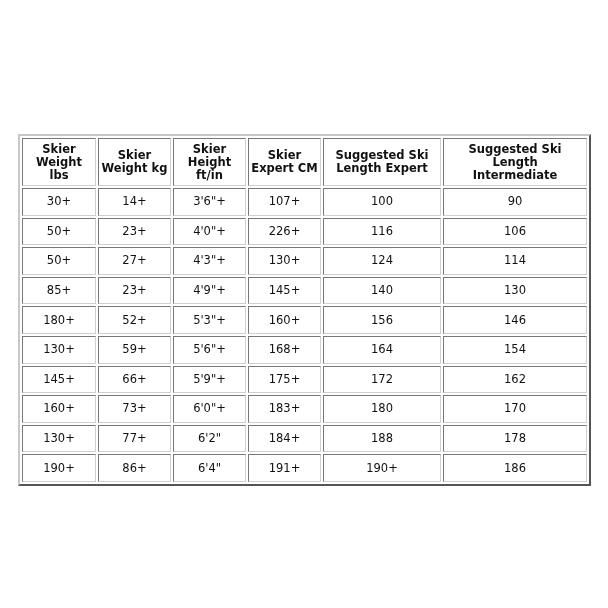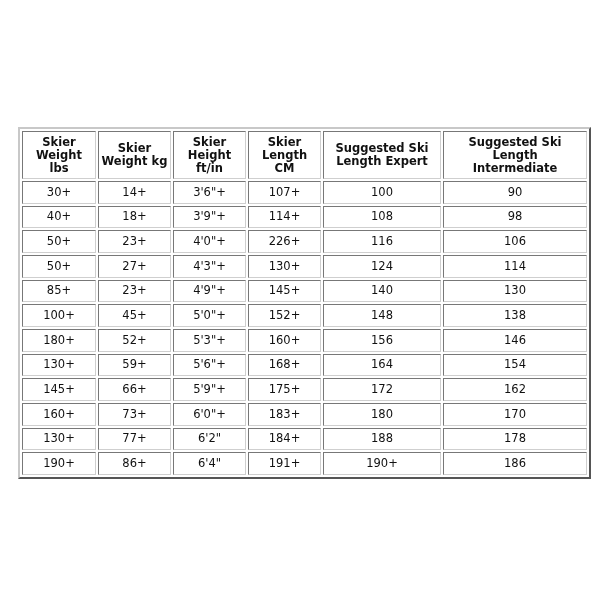--- a/index.html
+++ b/index.html
@@ -11,21 +11,21 @@
       width: 608px;
       height: 608px;
       position: relative;
       overflow: hidden;
       font-family: "DejaVu Sans", "Liberation Sans", sans-serif;
       color: #111111;
     }
     .chart-wrap {
       position: absolute;
       left: 18px;
-      top: 127px;
+      top: 134px;
       width: 457px;
       height: 352px;
     }
     table.ski {
       width: 100%;
       height: 100%;
       border-collapse: separate;
       border-spacing: 2px;
       border-top: 2px solid #c8c8c8;
       border-left: 2px solid #c8c8c8;
@@ -64,41 +64,33 @@
         <col style="width: 73px;">
         <col style="width: 73px;">
         <col style="width: 118px;">
         <col style="width: 144px;">
       </colgroup>
     <thead>
       <tr id="head-row">
           <th><span>Skier</span><br><span>Weight lbs</span></th>
           <th><span>Skier</span><br><span>Weight kg</span></th>
           <th><span>Skier</span><br><span>Height</span><br><span>ft/in</span></th>
-          <th><span>Skier</span><br><span>Length CM</span></th>
+          <th><span>Skier</span><br><span>Expert CM</span></th>
           <th><span>Suggested Ski</span><br><span>Length Expert</span></th>
           <th><span>Suggested Ski Length</span><br><span>Intermediate</span></th>
         </tr>
     </thead>
     <tbody id="body-rows">
         <tr>
           <td>30+</td>
           <td>14+</td>
           <td>3'6"+</td>
           <td>107+</td>
           <td>100</td>
           <td>90</td>
-        </tr>
-        <tr>
-          <td>40+</td>
-          <td>18+</td>
-          <td>3'9"+</td>
-          <td>114+</td>
-          <td>108</td>
-          <td>98</td>
         </tr>
         <tr>
           <td>50+</td>
           <td>23+</td>
           <td>4'0"+</td>
           <td>226+</td>
           <td>116</td>
           <td>106</td>
         </tr>
         <tr>
@@ -109,28 +101,20 @@
           <td>124</td>
           <td>114</td>
         </tr>
         <tr>
           <td>85+</td>
           <td>23+</td>
           <td>4'9"+</td>
           <td>145+</td>
           <td>140</td>
           <td>130</td>
-        </tr>
-        <tr>
-          <td>100+</td>
-          <td>45+</td>
-          <td>5'0"+</td>
-          <td>152+</td>
-          <td>148</td>
-          <td>138</td>
         </tr>
         <tr>
           <td>180+</td>
           <td>52+</td>
           <td>5'3"+</td>
           <td>160+</td>
           <td>156</td>
           <td>146</td>
         </tr>
         <tr>

